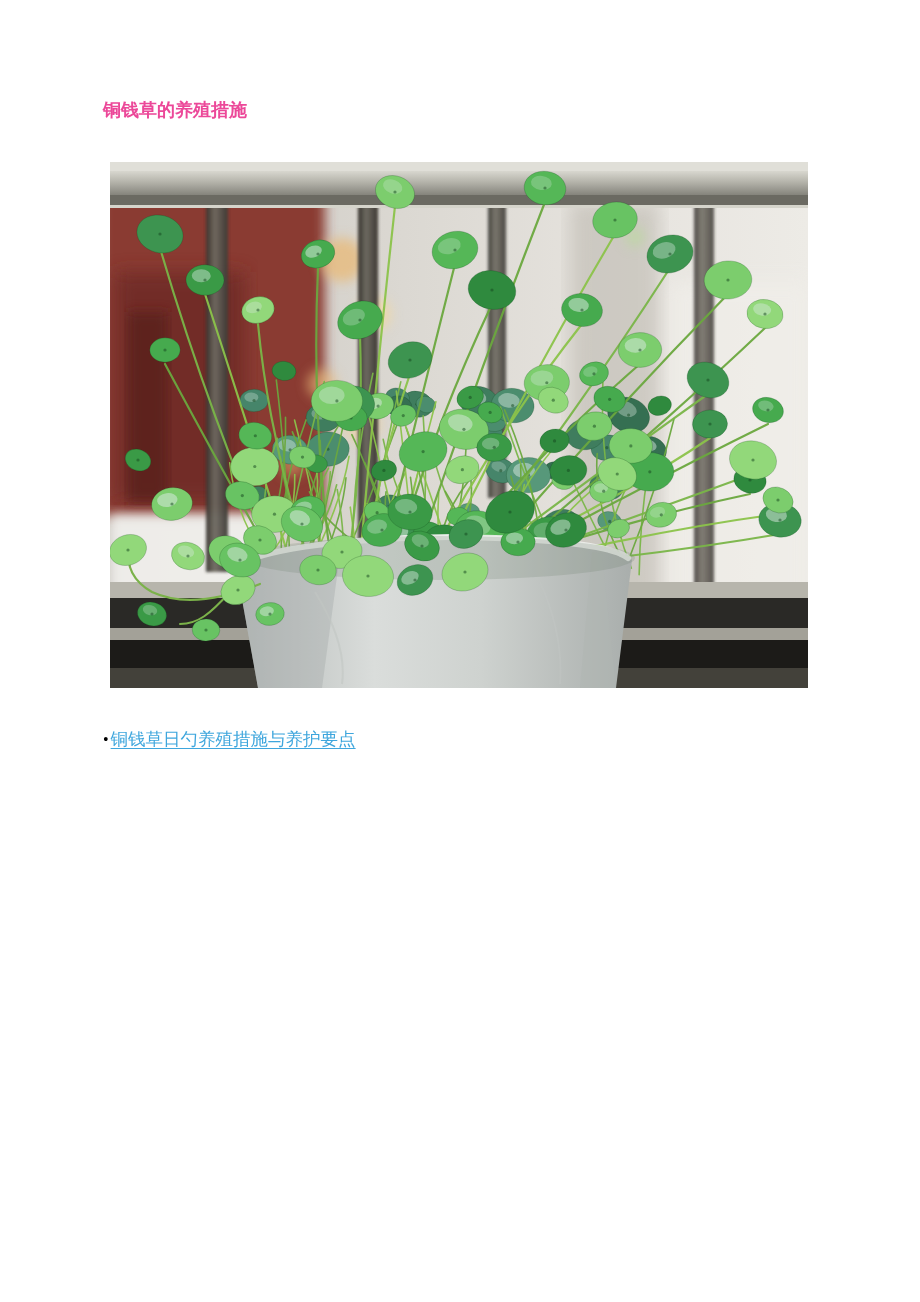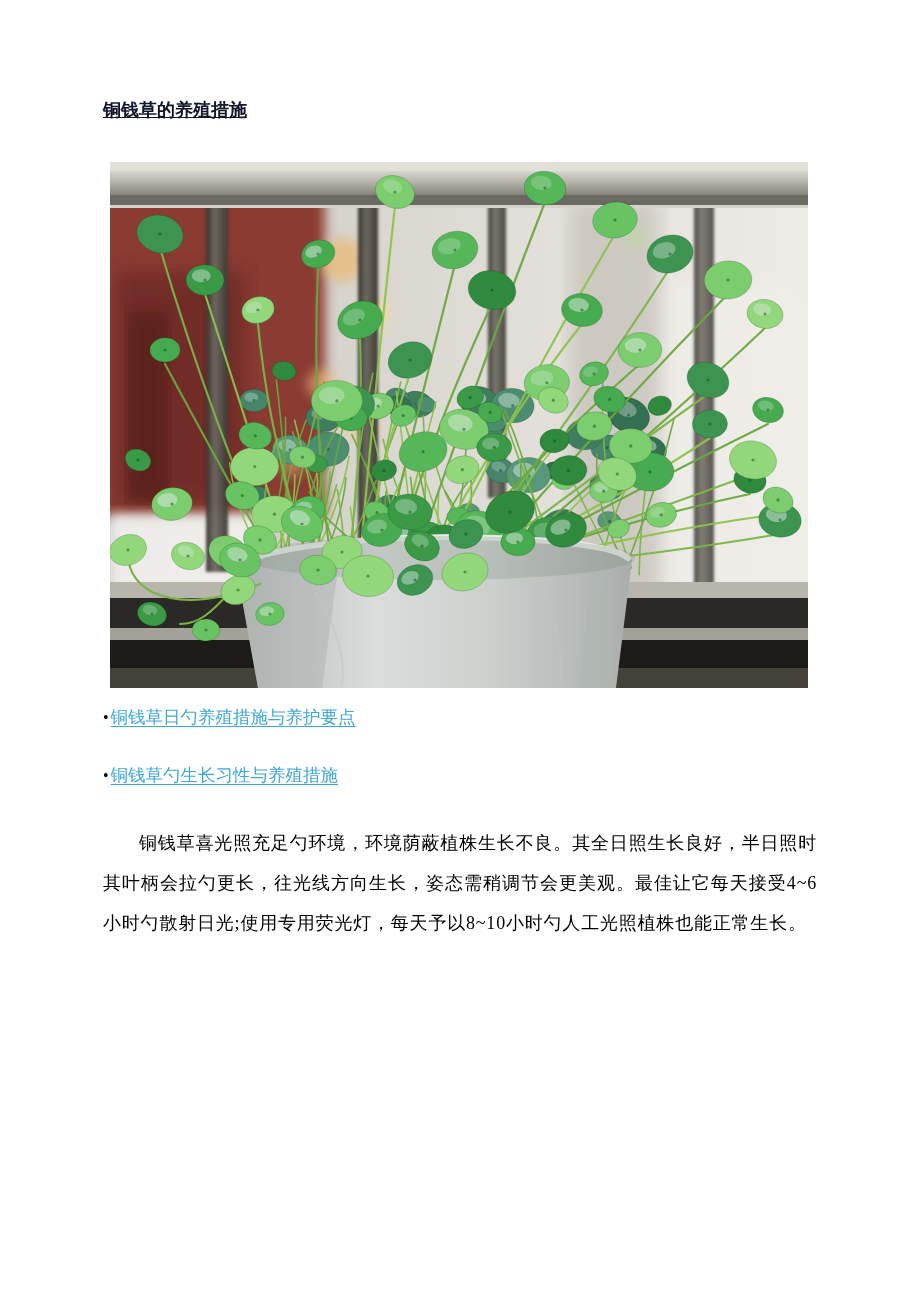--- a/index.html
+++ b/index.html
@@ -5,29 +5,29 @@
   html,body{margin:0;padding:0;background:#ffffff;}
   .page{
     width:920px;height:1302px;background:#ffffff;position:relative;
     font-family:"Liberation Serif","DejaVu Serif",serif;color:#000;
     overflow:hidden;
   }
   .content{padding:0 103px;}
   h1.doc-title{
     margin:0;padding-top:100px;
     font-family:"Liberation Sans","DejaVu Sans",sans-serif;
-    font-size:18px;line-height:21px;font-weight:bold;color:#0f172a;text-decoration:underline;
+    font-size:18px;line-height:21px;font-weight:bold;color:#ec4899;
   }
   figure.photo{
     margin:41px 0 0 7px;padding:0;width:698px;height:526px;
     overflow:hidden;background:#d9d6d0;
   }
   figure.photo svg{display:block;}
   .link-line{
-    margin-top:18px;line-height:22px;font-size:17.5px;
+    margin-top:40px;line-height:22px;font-size:17.5px;
     white-space:nowrap;
   }
   .bullet{color:#000;font-size:16px;margin-right:2px;}
   a.doc-link{
     color:#3ea6dd;text-decoration:underline;text-underline-offset:3px;
     cursor:pointer;
   }
   .entry-2 .link-line{margin-top:35px;}
   p.para{
     margin:35px 0 0 0;font-size:18px;line-height:40px;letter-spacing:0.8px;
@@ -512,21 +512,15 @@
           </g>
       </svg>
     </figure>
 
     <div class="entry entry-1">
       <div class="link-line">
         <span class="bullet">•</span><a class="doc-link" href="#">铜钱草日勺养殖措施与养护要点</a>
       </div>
     </div>
 
-    <div class="entry entry-2">
-      <div class="link-line">
-        <span class="bullet">•</span><a class="doc-link" href="#">铜钱草勺生长习性与养殖措施</a>
-      </div>
-      <p class="para">铜钱草喜光照充足勺环境，环境荫蔽植株生长不良。其全日照生长良好，半日照时其叶柄会拉勺更长，往光线方向生长，姿态需稍调节会更美观。最佳让它每天接受4~6小时勺散射日光;使用专用荧光灯，每天予以8~10小时勺人工光照植株也能正常生长。</p>
-    </div>
 
   </div>
 </div>
 
 </body></html>

